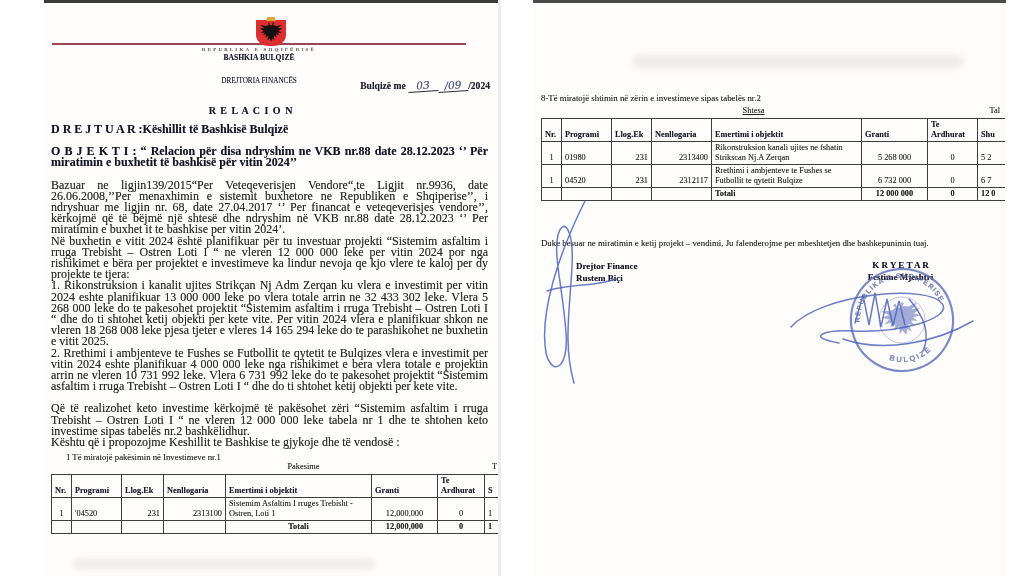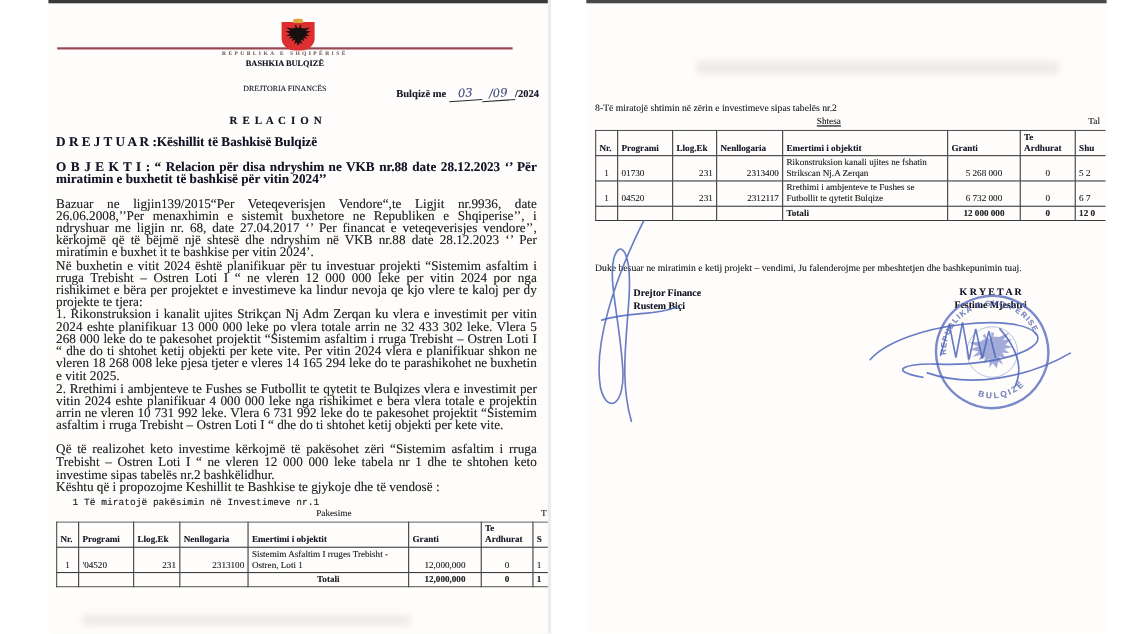--- a/index.html
+++ b/index.html
@@ -25,21 +25,21 @@
   .doc-title{position:absolute;top:102px;left:0;right:40px;text-align:center;font-size:10px;font-weight:bold;letter-spacing:1px;color:#151527;}
 
   
   .content{position:absolute;top:121px;left:7px;width:437px;font-size:12px;line-height:11.2px;text-align:justify;}
   .content p{margin:0;}
   .mb{margin-bottom:11px !important;}
   .bold{font-weight:bold;color:#141428;}
 
   
   .proposal{position:absolute;top:449px;left:7px;right:0;font-size:8.7px;}
-  .list-intro{margin-left:15px;font-family:Liberation Mono, monospace;}
+  .list-intro{margin-left:15px;}
   .cap-row{position:relative;height:12px;margin-top:0;font-size:8.4px;}
   .cap-center{position:absolute;left:0;right:0;text-align:center;padding-left:58px;}
   .cap-cut{position:absolute;right:1px;top:0;}
   .twrap{overflow:hidden;}
   #page-left .twrap{width:447px;}
   #page-right .twrap{width:464px;}
   table{border-collapse:collapse;table-layout:fixed;font-size:8.3px;line-height:10px;}
   #page-left table{width:473px;}
   #page-right table{width:480px;}
   th,td{border:1px solid #3d3d3d;padding:1px 3px;vertical-align:bottom;overflow:hidden;}
@@ -189,21 +189,21 @@
         <th>Programi</th>
         <th>Llog.Ek</th>
         <th>Nenllogaria</th>
         <th>Emertimi i objektit</th>
         <th>Granti</th>
         <th>Te Ardhurat</th>
         <th>Shu</th>
       </tr>
       <tr>
         <td class="ctr">1</td>
-        <td>01730</td>
+        <td>01980</td>
         <td class="num">231</td>
         <td class="num">2313400</td>
         <td>Rikonstruksion kanali ujites ne fshatin Strikscan Nj.A Zerqan</td>
         <td class="ctr">5 268 000</td>
         <td class="ctr">0</td>
         <td>5 2</td>
       </tr>
       <tr>
         <td class="ctr">1</td>
         <td>04520</td>

